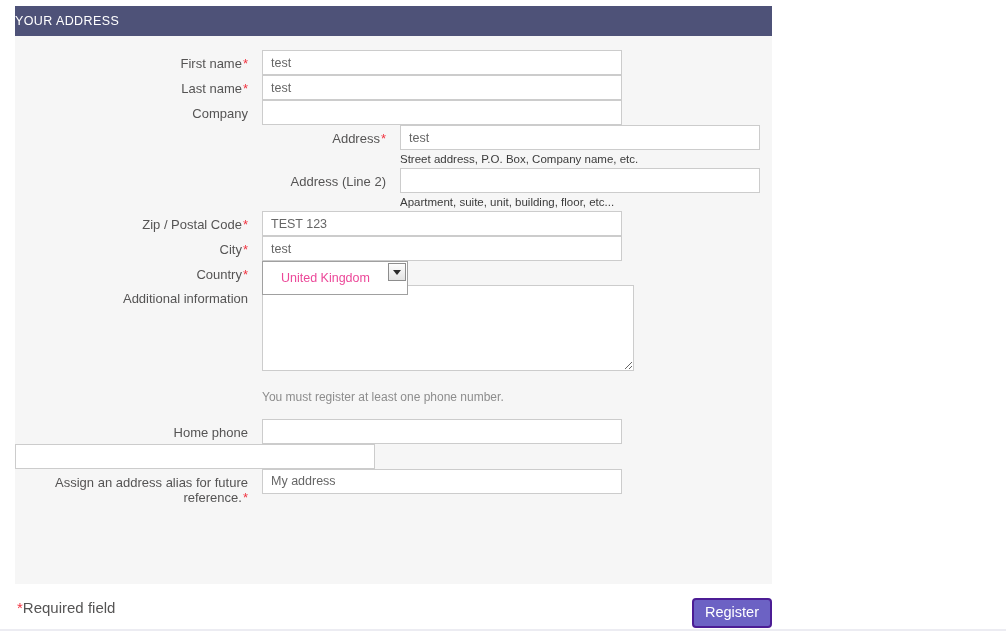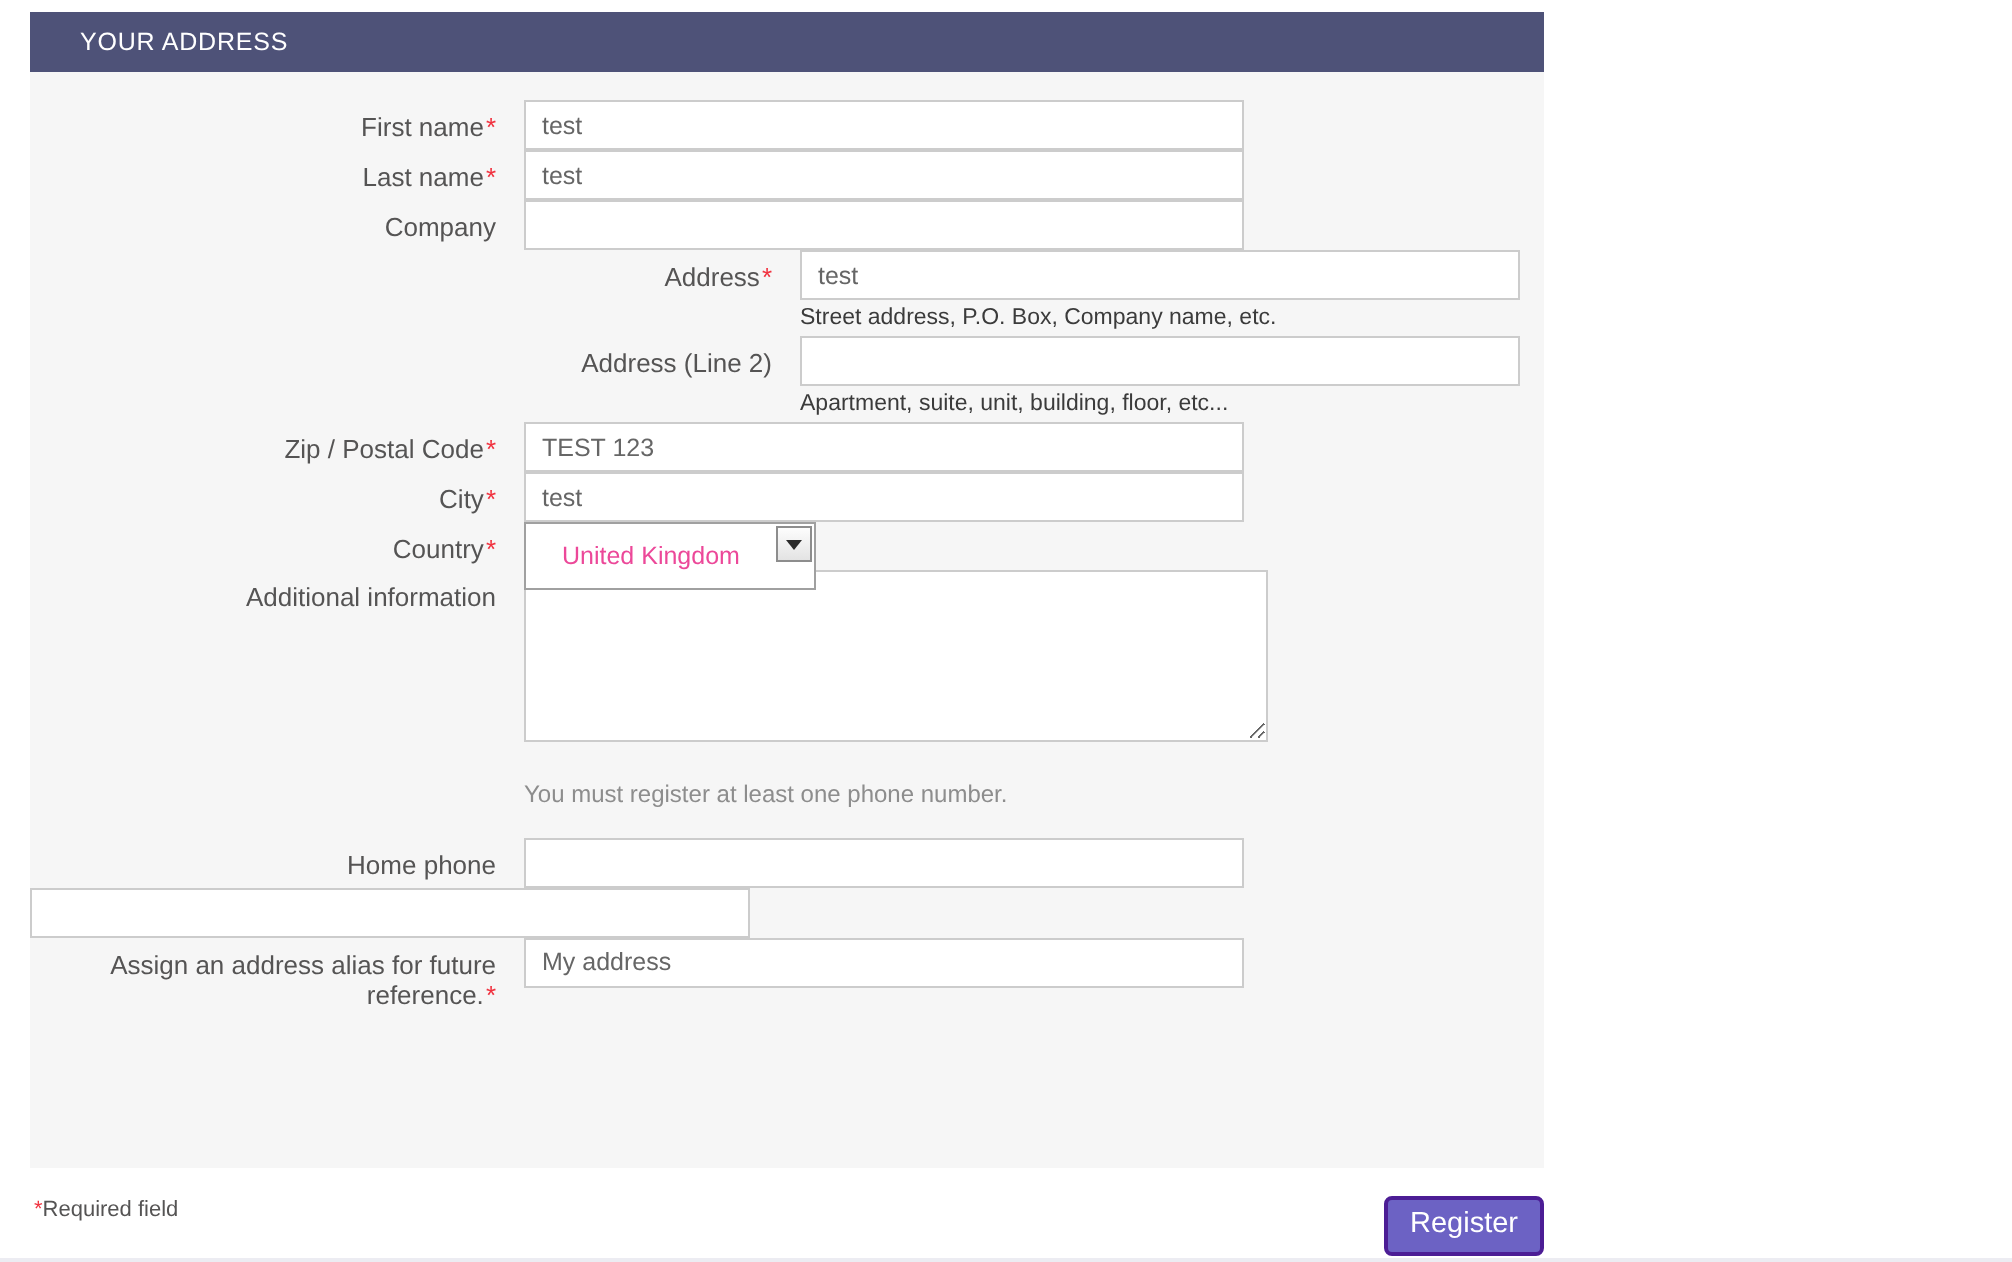--- a/index.html
+++ b/index.html
@@ -32,21 +32,21 @@
     top: 6px;
     width: 757px;
     background: #f6f6f6;
   }
 
   .panel-header {
     background: #4e5278;
     color: #ffffff;
     height: 30px;
     line-height: 30px;
-    padding: 0 0 0 25px;
+    padding: 0 0 0 0;
     font-size: 12.5px;
     letter-spacing: .4px;
     font-weight: normal;
   }
 
   .panel-body {
     padding: 14px 0 18px 0;
     min-height: 520px;
   }
 
@@ -175,21 +175,21 @@
     left: 15px;
     top: 584px;
     width: 757px;
     height: 44px;
     background: #ffffff;
   }
   .footer-required {
     position: absolute;
     left: 2px;
     top: 15px;
-    font-size: 11px;
+    font-size: 15px;
     color: #555454;
   }
   .footer-required .star { color: #f13340; }
 
   .btn-register {
     position: absolute;
     right: 0px;
     top: 14px;
     background: #6c62c4;
     border: 2px solid #4c1d95;

